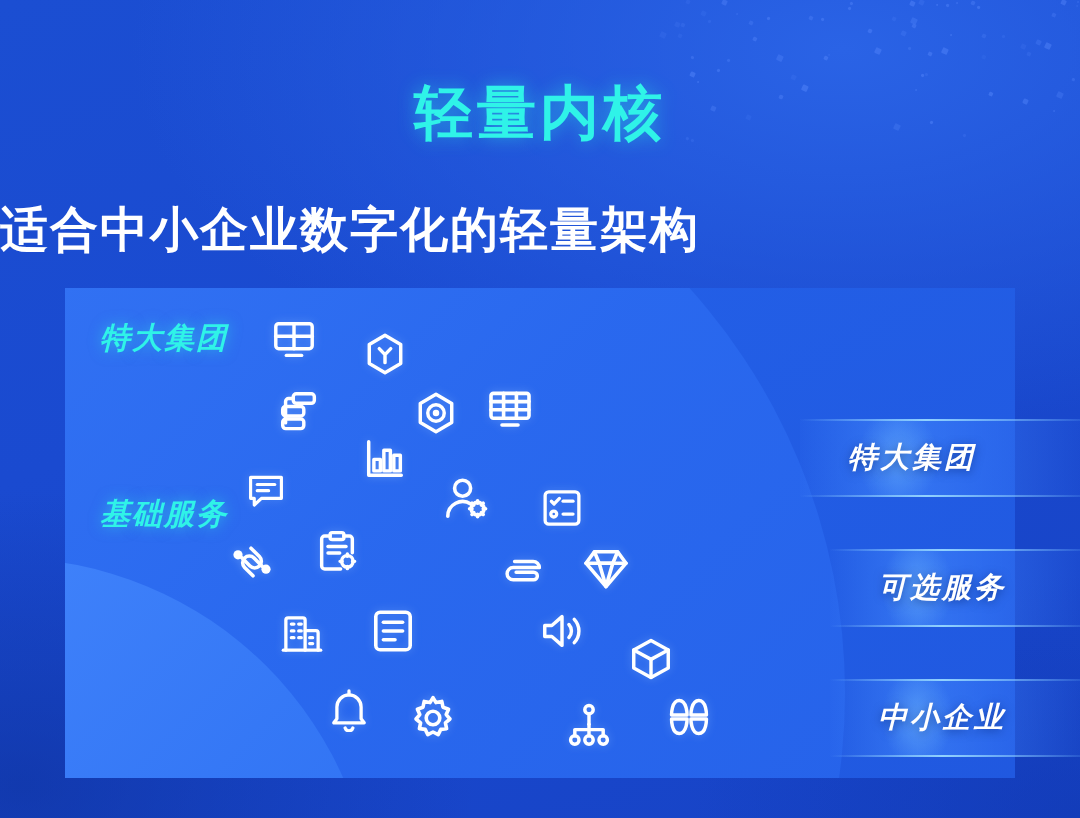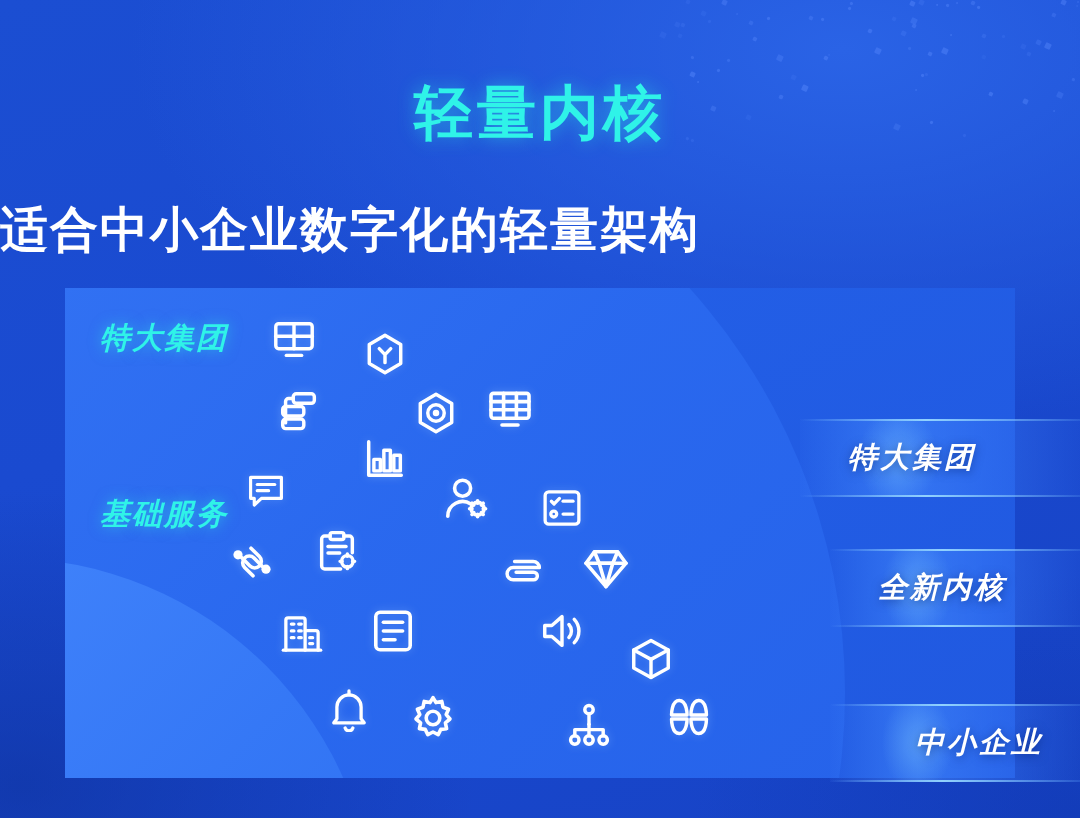--- a/index.html
+++ b/index.html
@@ -205,23 +205,23 @@
 
   <div class="tier" style="left:100px;top:318px;">特大集团</div>
   <div class="tier" style="left:100px;top:494px;">基础服务</div>
 
   <div class="scalebar" style="top:419px;width:280px;">
     <div class="seg-glow"></div>
     <span>特大集团</span>
   </div>
   <div class="scalebar" style="top:549px;width:250px;">
     <div class="seg-glow"></div>
-    <span>全新内核</span>
+    <span>可选服务</span>
   </div>
-  <div class="scalebar" style="top:704px;width:250px;justify-content:center;">
+  <div class="scalebar" style="top:679px;width:250px;">
     <div class="seg-glow"></div>
     <span>中小企业</span>
   </div>
 
   <div id="icon-layer">
       <div class="ic" style="left: 271px; top: 318px; width: 46px; height: 46px;">
         <svg viewBox="0 0 24 24" aria-hidden="true">
           <rect x="2.5" y="3" width="19" height="13" rx="1.5" fill="none" stroke="currentColor" stroke-width="1.8" stroke-linecap="round" stroke-linejoin="round"></rect>
           <line x1="12" y1="3" x2="12" y2="16" fill="none" stroke="currentColor" stroke-width="1.8" stroke-linecap="round" stroke-linejoin="round"></line>
           <line x1="2.5" y1="9.5" x2="21.5" y2="9.5" fill="none" stroke="currentColor" stroke-width="1.8" stroke-linecap="round" stroke-linejoin="round"></line>

